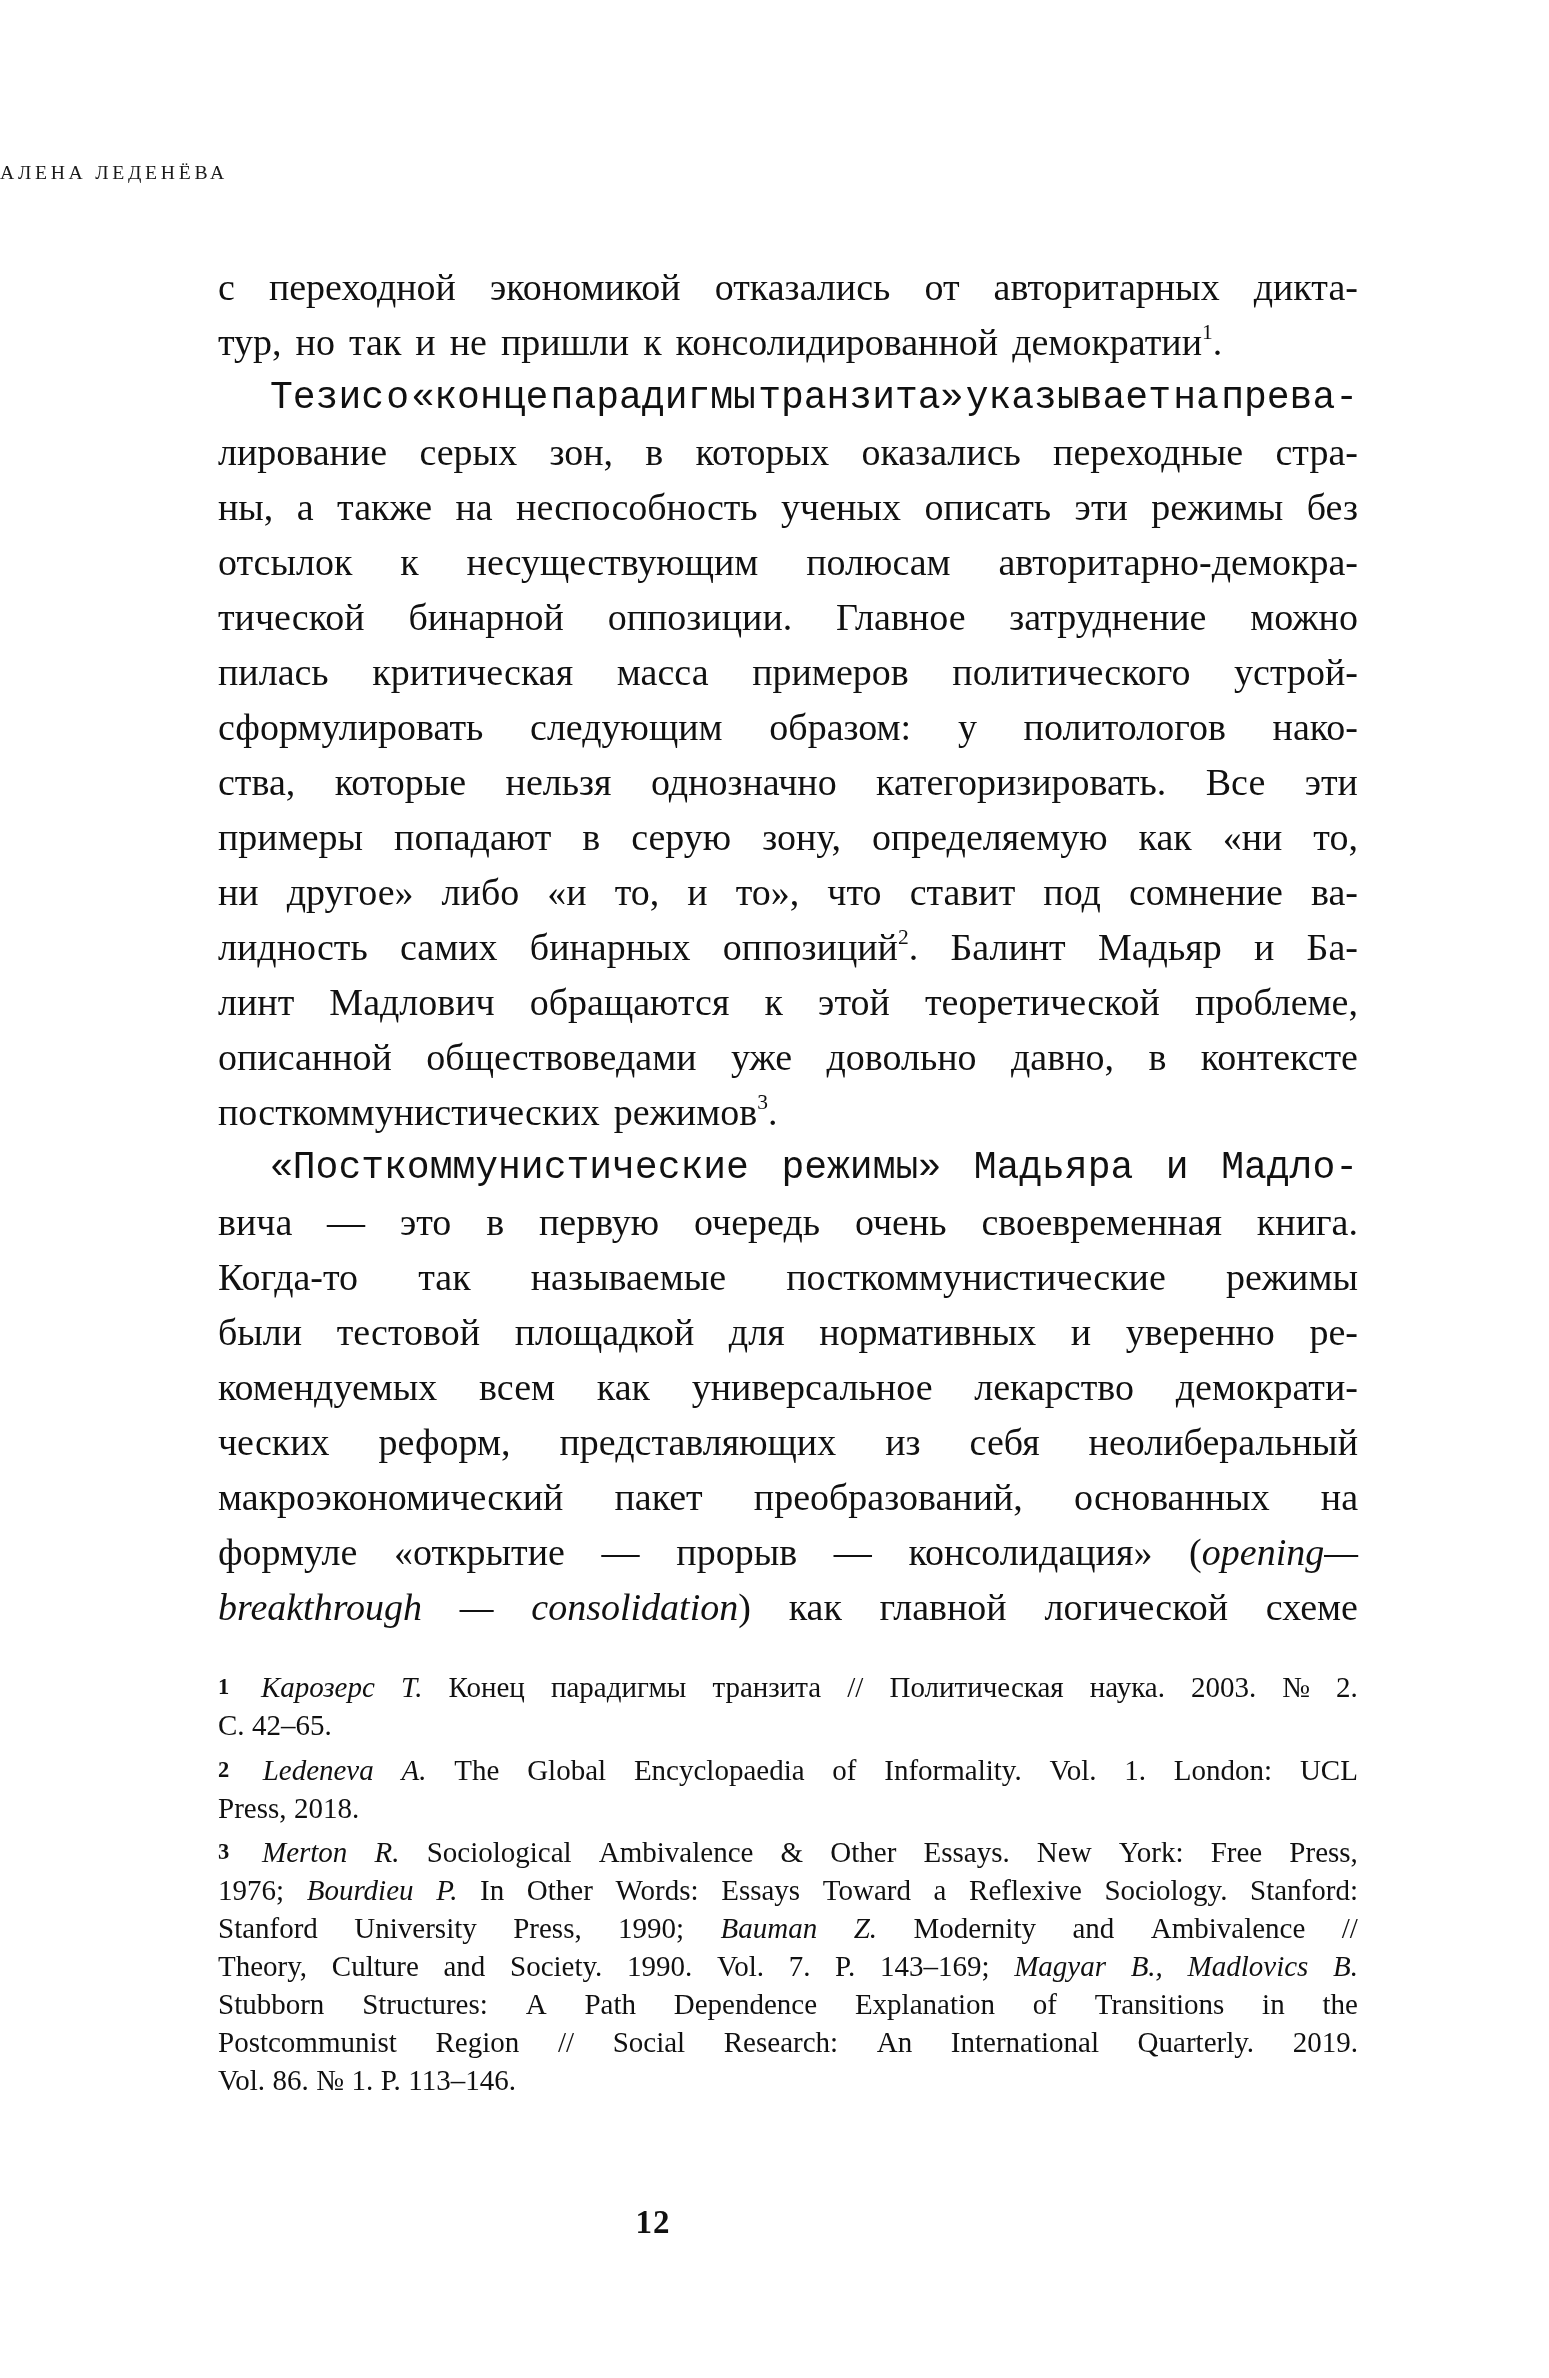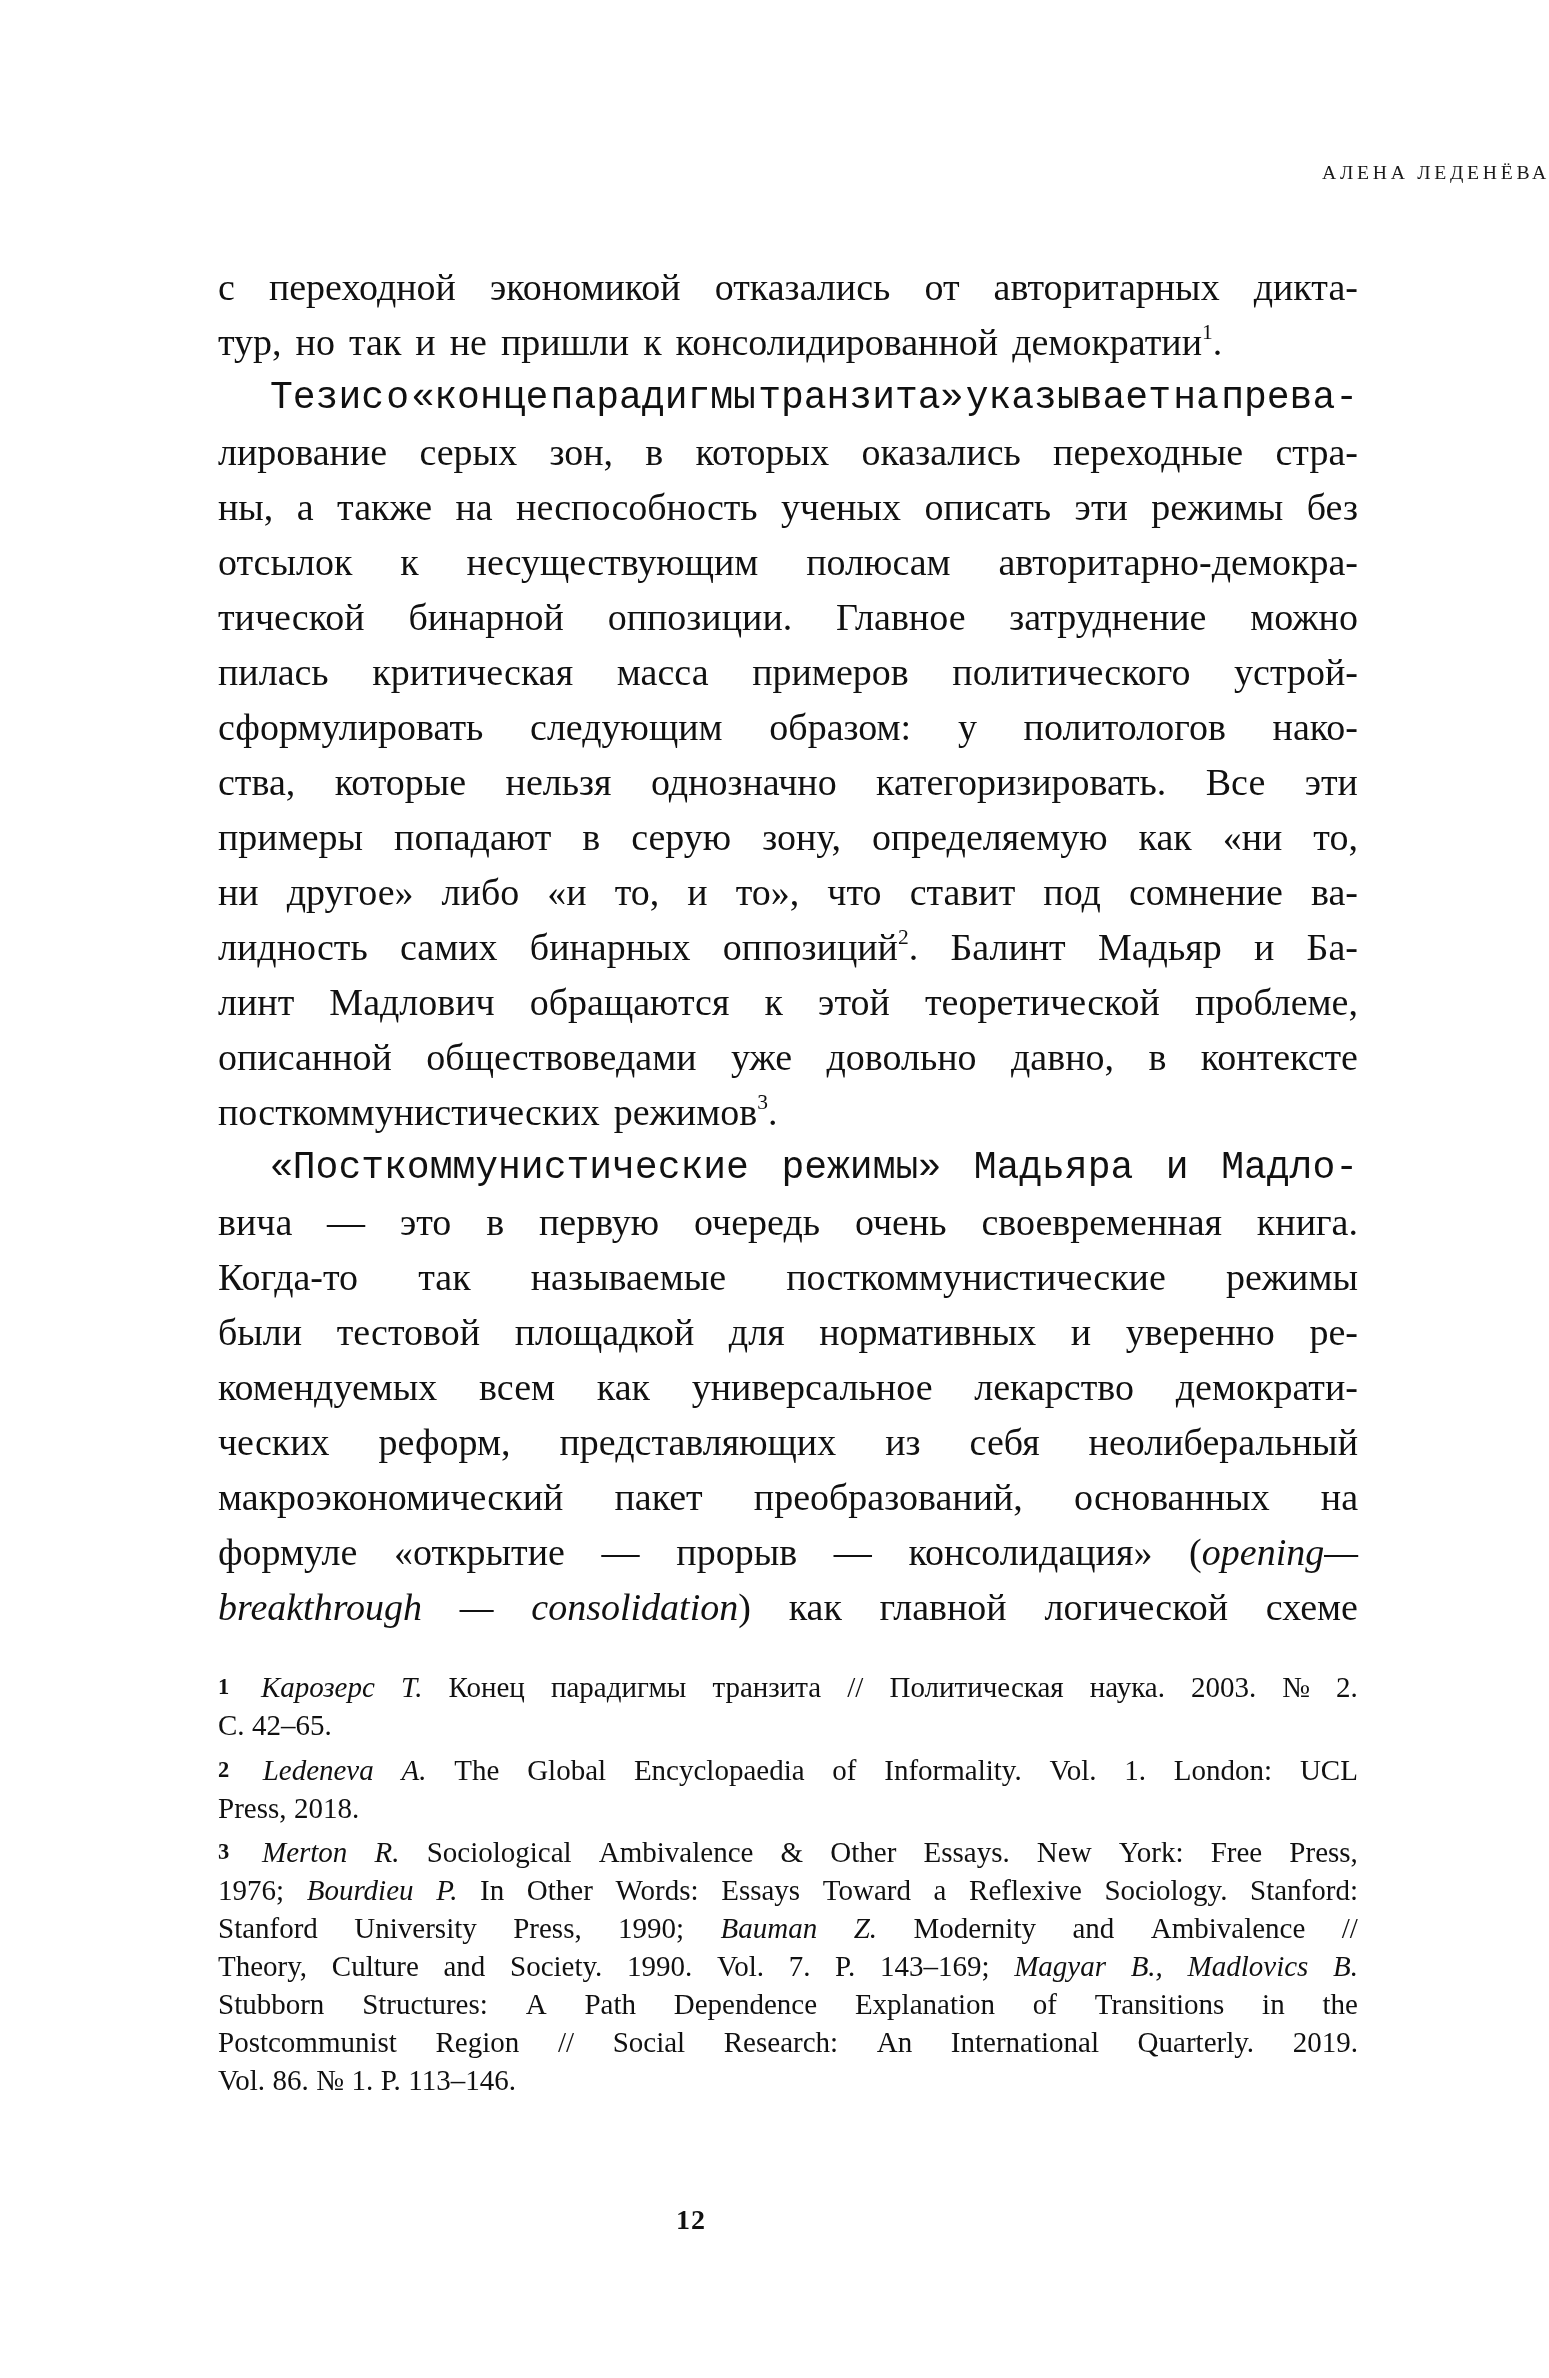--- a/index.html
+++ b/index.html
@@ -1,35 +1,35 @@
 <!DOCTYPE html>
 <html style="font-size:15px"><head>
 <meta charset="utf-8">
 <style>
   html, body { margin: 0; padding: 0; background: #ffffff; }
   body { width: 1550px; height: 2379px; position: relative; overflow: hidden;
          font-family: "Liberation Serif", "DejaVu Serif", serif; color: #111111; }
-  .running-head { position: absolute; top: 161px; left: 0; width: 1550px; text-align: right;
+  .running-head { position: absolute; top: 161px; left: 0; width: 1550px; text-align: left;
                   font-size: 19.7px; letter-spacing: 3.7px; color: #1a1a1a; }
   .main { position: absolute; left: 218px; top: 260px; width: 1140px; }
   .line { display: block; height: 55px; line-height: 55px; font-size: 38px;
           text-align: justify; text-align-last: justify; white-space: nowrap; overflow: visible; }
   .line.indent { padding-left: 52px; font-family: Liberation Mono, monospace; }
   .fill { display: flex; justify-content: space-between; width: 100%; }
   .fill.left { justify-content: flex-start; gap: 14px; }
   .fill > span { white-space: pre; }
   sup.fn { font-size: 21.5px; vertical-align: 16px; line-height: 0; }
   i { font-style: italic; }
   .notes { position: absolute; left: 218px; top: 1668px; width: 1140px; }
   .note { margin-bottom: 6.6px; }
   .nline { display: block; height: 38px; line-height: 38px; font-size: 29px; white-space: nowrap; }
   .nline .fill.left { gap: 7.5px; }
   .note-num { font-weight: bold; font-size: 22.5px; vertical-align: 7.5px; margin-right: 5.6px; }
   .page-number { position: absolute; top: 2204px; left: 0; width: 1306px; text-align: center;
-                 font-size: 28px; font-weight: bold; color: #111111; letter-spacing: 0.9px; margin-left: 38px; }
+                 font-size: 33px; font-weight: bold; color: #111111; letter-spacing: 0.9px; }
 </style>
 </head>
 <body>
 
 <div class="running-head">АЛЕНА ЛЕДЕНЁВА</div>
 
 <div class="main" id="main">
     <div class="line">
       <div class="fill">
         <span>с</span>

